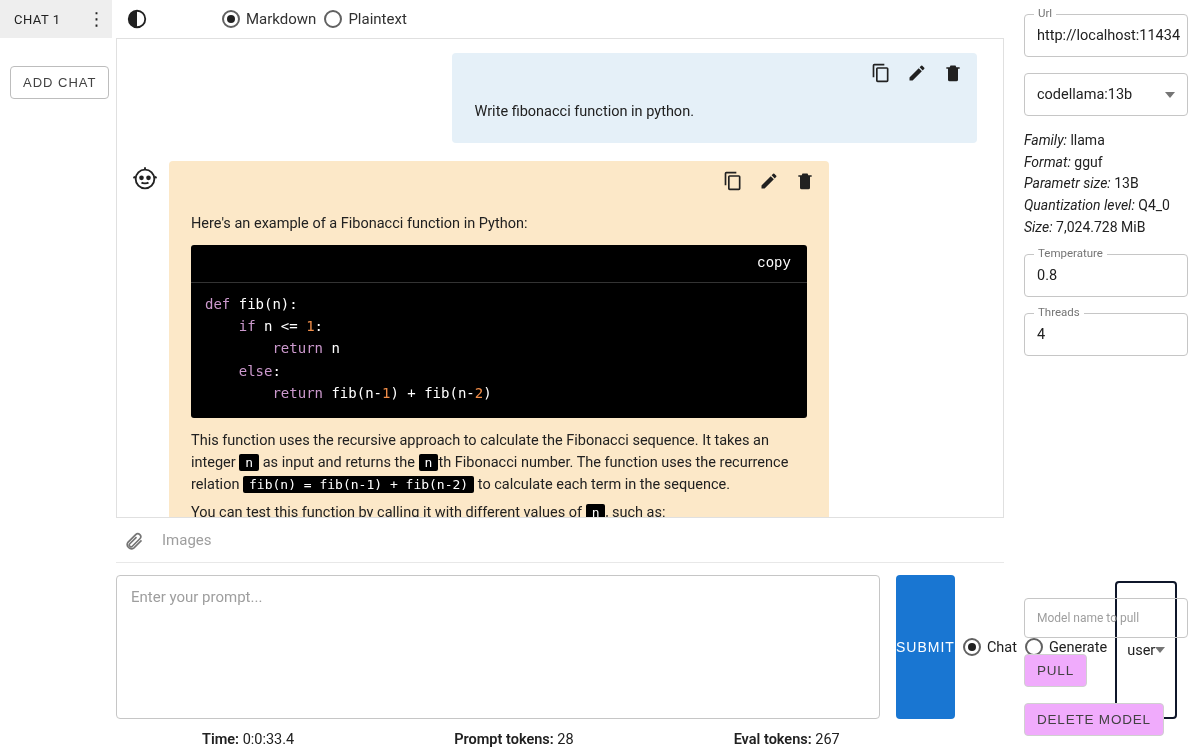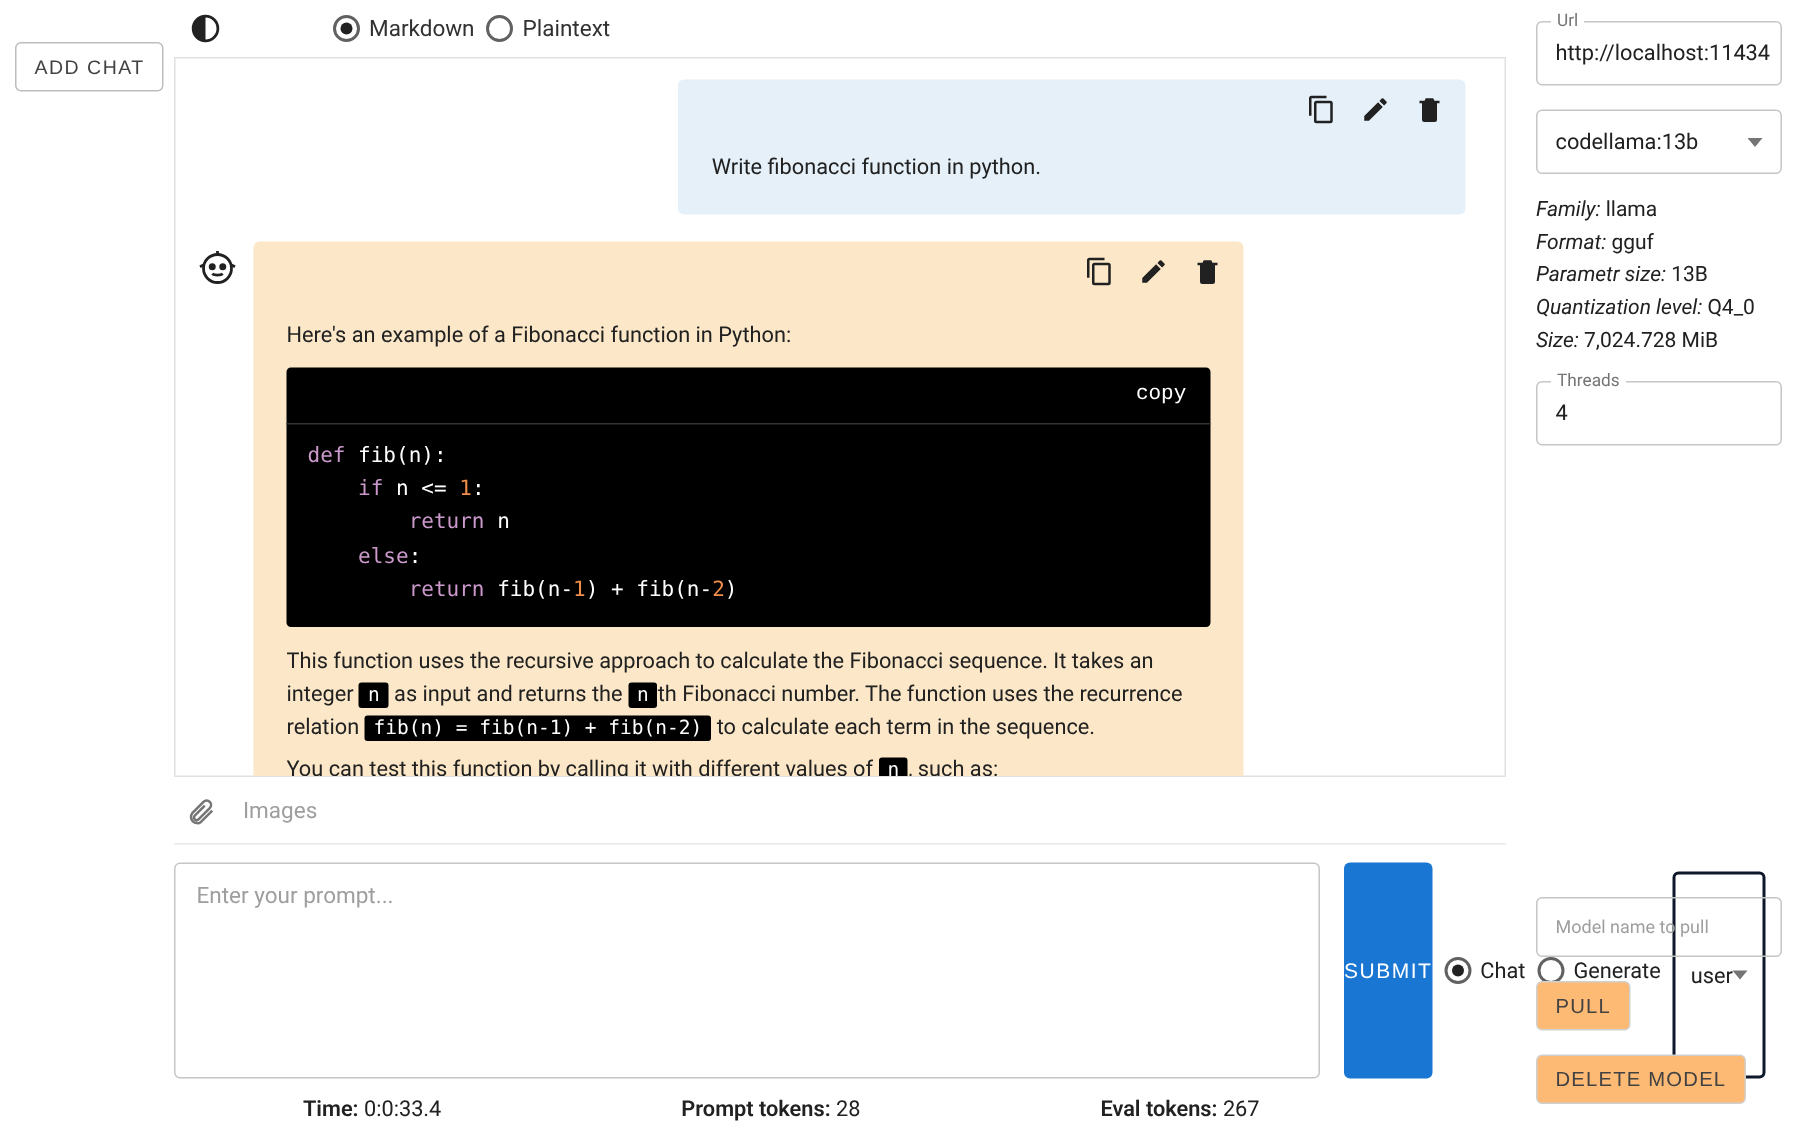--- a/index.html
+++ b/index.html
@@ -158,29 +158,33 @@
     border:1px solid #c6c6c6;border-radius:4px;padding:12px 12px;font-size:14.5px;
   }
   .field .fbox.sel {display:flex;justify-content:space-between;align-items:center;cursor:pointer;}
   .info-block { font-size:14px;line-height:1.55; margin-top:-2px;}
   .info-block i { font-style:italic; }
   .spacer{flex:1;}
   .pull-input {
     border:1px solid #c6c6c6;border-radius:4px;padding:12px 12px;font-size:12px;color:#9e9e9e;
   }
   .graybtn {
-    border:1px solid #d0d0d0;border-radius:4px;background:#fdba74;padding:8px 12px;
+    border:1px solid #d0d0d0;border-radius:4px;background:#f0abfc;padding:8px 12px;
     font-size:13.5px;letter-spacing:0.8px;cursor:pointer;align-self:flex-start;color:#424242;
   }
   .arrow-dn{width:0;height:0;border-left:5px solid transparent;border-right:5px solid transparent;border-top:6px solid #757575;}
 </style>
 </head>
 <body>
 
 <div class="sidebar">
+  <div class="chat-tab">
+    <span>CHAT 1</span>
+    <span class="dots">⋮</span>
+  </div>
   <button class="add-chat-btn">ADD CHAT</button>
 </div>
 
 <div class="main">
   <div class="topbar">
     <span class="theme-icon">
       <svg viewBox="0 0 24 24" fill="#212121">
           <path d="M12 2a10 10 0 100 20 10 10 0 000-20zm0 18V4a8 8 0 010 16z"></path>
         </svg>
     </span>
@@ -303,20 +307,24 @@
     </div>
   </div>
   <div class="info-block">
     <div><i>Family:</i><span> llama</span></div>
     <div><i>Format:</i><span> gguf</span></div>
     <div><i>Parametr size:</i><span> 13B</span></div>
     <div><i>Quantization level:</i><span> Q4_0</span></div>
     <div><i>Size:</i><span> 7,024.728 MiB</span></div>
   </div>
   <div class="field">
+    <span class="flabel">Temperature</span>
+    <div class="fbox">0.8</div>
+  </div>
+  <div class="field">
     <span class="flabel">Threads</span>
     <div class="fbox">4</div>
   </div>
   <div class="spacer"></div>
   <div class="pull-input" placeholder="Model name to pull"><span>Model name to pull</span></div>
   <button class="graybtn">PULL</button>
   <button class="graybtn">DELETE MODEL</button>
 </div>
 
 </body></html>

